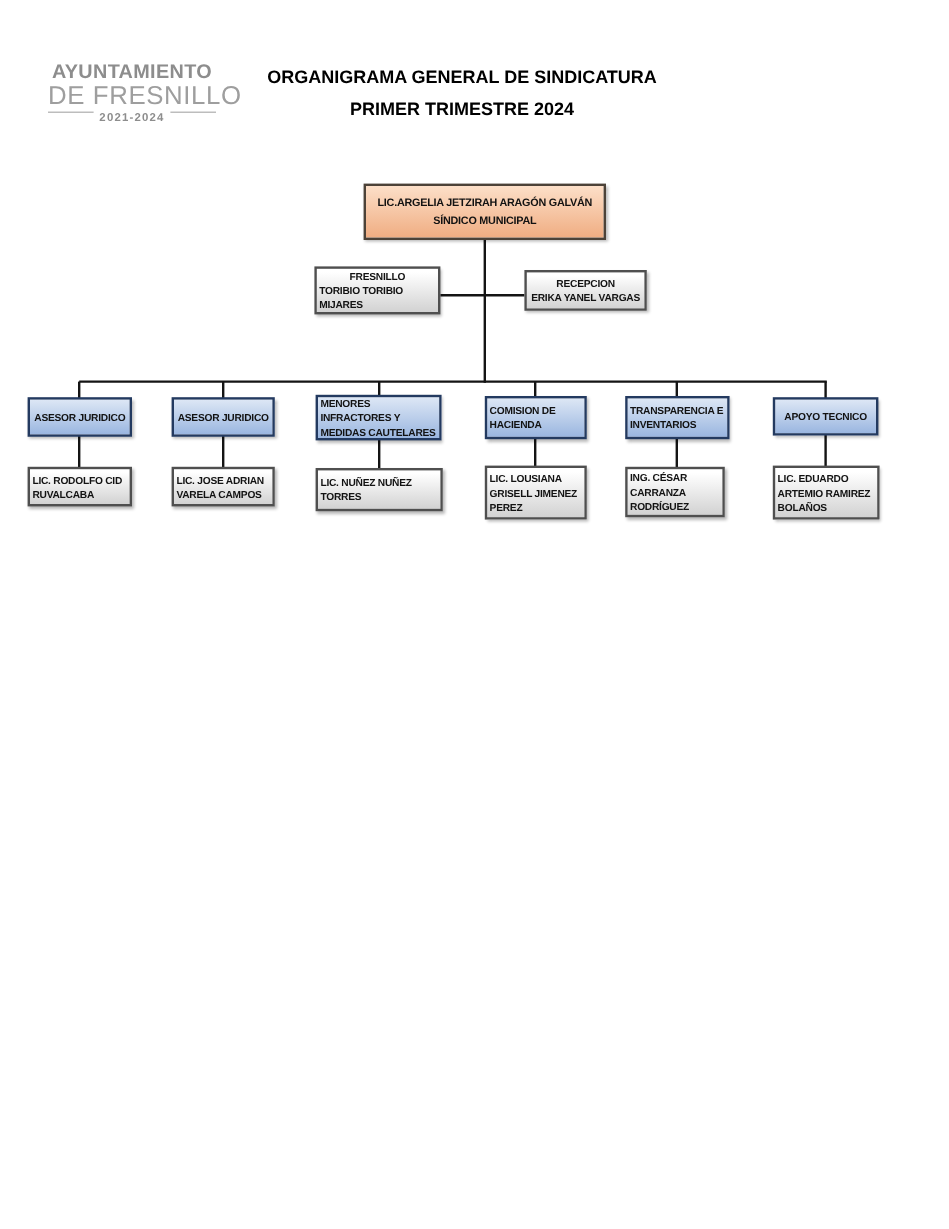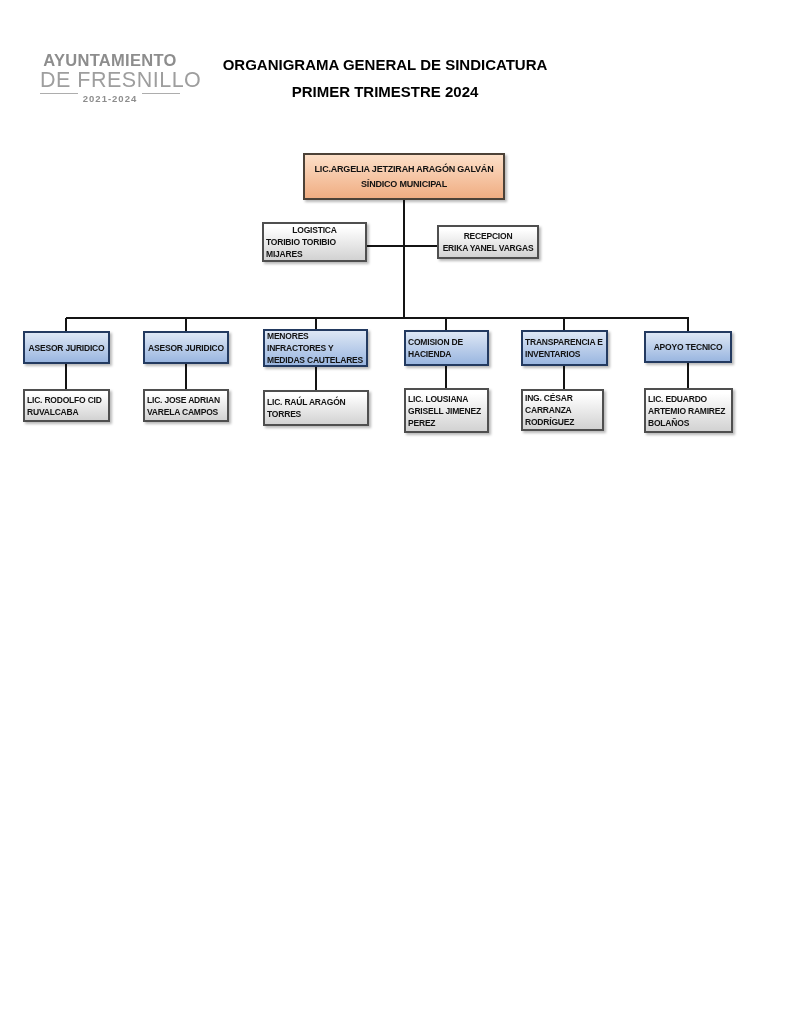--- a/index.html
+++ b/index.html
@@ -126,21 +126,21 @@
     <line x1="564" y1="365" x2="564" y2="390"></line>
     <line x1="688" y1="362" x2="688" y2="389"></line>
   </svg>
 
   <div class="box box--root n-root">
     <span>LIC.ARGELIA JETZIRAH ARAGÓN GALVÁN</span>
     <span>SÍNDICO MUNICIPAL</span>
   </div>
 
   <div class="box box--assist n-assist0">
-    <span>LOGISTICA</span>
+    <span>FRESNILLO</span>
     <span>TORIBIO TORIBIO MIJARES</span>
   </div>
   <div class="box box--assist n-assist1">
     <span>RECEPCION</span>
     <span>ERIKA YANEL VARGAS</span>
   </div>
 
   <div class="box box--dept n-d0">
     <span>ASESOR JURIDICO</span>
   </div>
@@ -160,21 +160,21 @@
     <span>APOYO TECNICO</span>
   </div>
 
   <div class="box box--person n-p0">
     <span>LIC. RODOLFO CID RUVALCABA</span>
   </div>
   <div class="box box--person n-p1">
     <span>LIC. JOSE ADRIAN VARELA CAMPOS</span>
   </div>
   <div class="box box--person n-p2">
-    <span>LIC. RAÚL ARAGÓN TORRES</span>
+    <span>LIC. NUÑEZ NUÑEZ TORRES</span>
   </div>
   <div class="box box--person n-p3">
     <span>LIC. LOUSIANA GRISELL JIMENEZ PEREZ</span>
   </div>
   <div class="box box--person n-p4">
     <span>ING. CÉSAR CARRANZA RODRÍGUEZ</span>
   </div>
   <div class="box box--person n-p5">
     <span>LIC. EDUARDO ARTEMIO RAMIREZ BOLAÑOS</span>
   </div>

